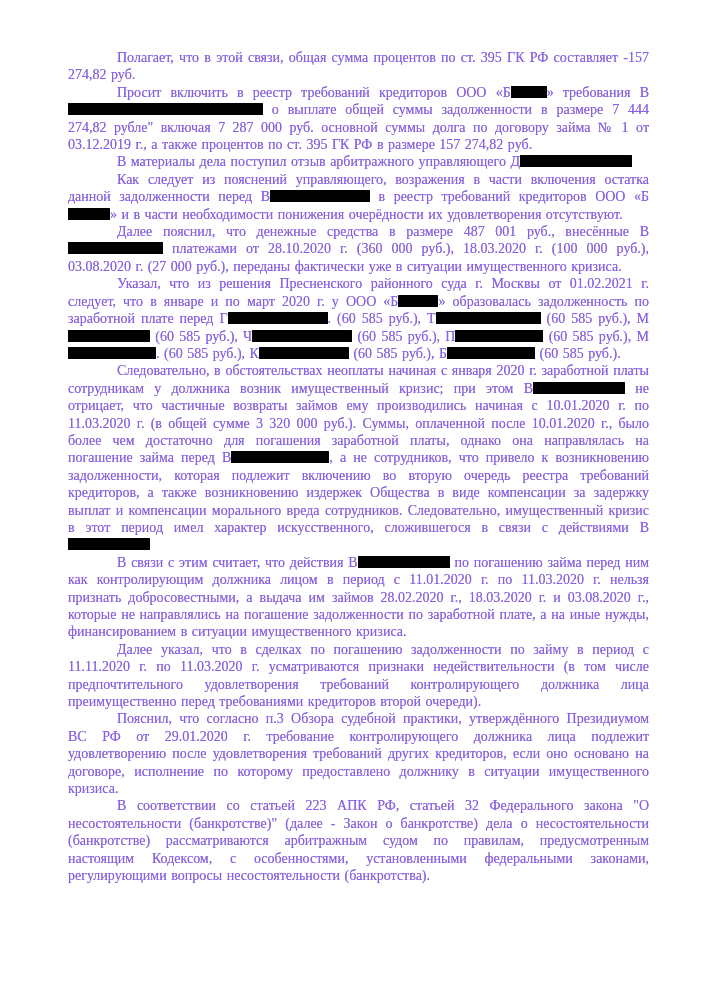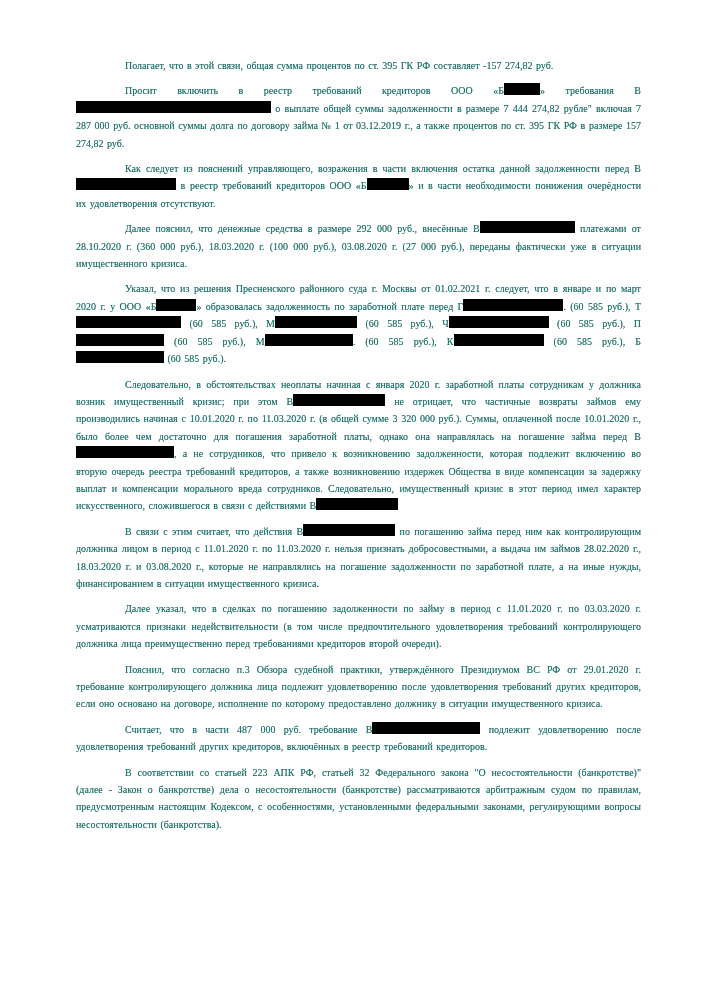--- a/index.html
+++ b/index.html
@@ -15,27 +15,27 @@
     overflow: hidden;
     font-family: "Liberation Serif", "DejaVu Serif", serif;
   }
   .doc {
     position: absolute;
     left: 68px;
     top: 49px;
     width: 581px;
   }
   .para {
-    margin: 8px;
+    margin: 0;
     padding: 0;
     text-align: justify;
     text-indent: 49px;
-    font-size: 10px;
+    font-size: 14px;
     line-height: 17.4px;
-    color: #0f766e;
+    color: #8b5cf6;
     word-spacing: 1px;
     text-shadow: 0 0 0.6px rgba(40, 40, 40, 0.45);
   }
   .seg {
     color: inherit;
   }
   .redaction {
     display: inline-block;
     height: 12px;
     background: #000000;
@@ -43,23 +43,23 @@
     border-radius: 0.5px;
   }
 </style>
 </head>
 <body>
 
 <div class="page">
   <div class="doc">
       <p class="para"><span class="seg">Полагает, что в этой связи, общая сумма процентов по ст. 395 ГК РФ составляет -157 274,82 руб.</span></p>
       <p class="para"><span class="seg">Просит включить в реестр требований кредиторов ООО «Б</span><span class="redaction" style="width: 36px; background: rgb(0, 0, 0);"></span><span class="seg">» требования В</span><span class="redaction" style="width: 195px; background: rgb(0, 0, 0);"></span><span class="seg"> о выплате общей суммы задолженности в размере 7 444 274,82 рубле" включая 7 287 000 руб. основной суммы долга по договору займа № 1 от 03.12.2019 г., а также процентов по ст. 395 ГК РФ в размере 157 274,82 руб.</span></p>
+      <p class="para"><span class="seg">В материалы дела поступил отзыв арбитражного управляющего Д</span><span class="redaction" style="width: 112px; background: rgb(0, 0, 0);"></span></p>
       <p class="para"><span class="seg">Как следует из пояснений управляющего, возражения в части включения остатка данной задолженности перед В</span><span class="redaction" style="width: 100px; background: rgb(0, 0, 0);"></span><span class="seg"> в реестр требований кредиторов ООО «Б</span><span class="redaction" style="width: 42px; background: rgb(0, 0, 0);"></span><span class="seg">» и в части необходимости понижения очерёдности их удовлетворения отсутствуют.</span></p>
-      <p class="para"><span class="seg">Далее пояснил, что денежные средства в размере 292 000 руб., внесённые В</span><span class="redaction" style="width: 95px; background: rgb(0, 0, 0);"></span><span class="seg"> платежами от 28.10.2020 г. (360 000 руб.), 18.03.2020 г. (100 000 руб.), 03.08.2020 г. (27 000 руб.), переданы фактически уже в ситуации имущественного кризиса.</span></p>
+      <p class="para"><span class="seg">Далее пояснил, что денежные средства в размере 487 001 руб., внесённые В</span><span class="redaction" style="width: 95px; background: rgb(0, 0, 0);"></span><span class="seg"> платежами от 28.10.2020 г. (360 000 руб.), 18.03.2020 г. (100 000 руб.), 03.08.2020 г. (27 000 руб.), переданы фактически уже в ситуации имущественного кризиса.</span></p>
       <p class="para"><span class="seg">Указал, что из решения Пресненского районного суда г. Москвы от 01.02.2021 г. следует, что в январе и по март 2020 г. у ООО «Б</span><span class="redaction" style="width: 40px; background: rgb(0, 0, 0);"></span><span class="seg">» образовалась задолженность по заработной плате перед Г</span><span class="redaction" style="width: 100px; background: rgb(0, 0, 0);"></span><span class="seg">. (60 585 руб.), Т</span><span class="redaction" style="width: 105px; background: rgb(0, 0, 0);"></span><span class="seg"> (60 585 руб.), М</span><span class="redaction" style="width: 82px; background: rgb(0, 0, 0);"></span><span class="seg"> (60 585 руб.), Ч</span><span class="redaction" style="width: 100px; background: rgb(0, 0, 0);"></span><span class="seg"> (60 585 руб.), П</span><span class="redaction" style="width: 88px; background: rgb(0, 0, 0);"></span><span class="seg"> (60 585 руб.), М</span><span class="redaction" style="width: 88px; background: rgb(0, 0, 0);"></span><span class="seg">. (60 585 руб.), К</span><span class="redaction" style="width: 90px; background: rgb(0, 0, 0);"></span><span class="seg"> (60 585 руб.), Б</span><span class="redaction" style="width: 88px; background: rgb(0, 0, 0);"></span><span class="seg"> (60 585 руб.).</span></p>
       <p class="para"><span class="seg">Следовательно, в обстоятельствах неоплаты начиная с января 2020 г. заработной платы сотрудникам у должника возник имущественный кризис; при этом В</span><span class="redaction" style="width: 92px; background: rgb(0, 0, 0);"></span><span class="seg"> не отрицает, что частичные возвраты займов ему производились начиная с 10.01.2020 г. по 11.03.2020 г. (в общей сумме 3 320 000 руб.). Суммы, оплаченной после 10.01.2020 г., было более чем достаточно для погашения заработной платы, однако она направлялась на погашение займа перед В</span><span class="redaction" style="width: 98px; background: rgb(0, 0, 0);"></span><span class="seg">, а не сотрудников, что привело к возникновению задолженности, которая подлежит включению во вторую очередь реестра требований кредиторов, а также возникновению издержек Общества в виде компенсации за задержку выплат и компенсации морального вреда сотрудников. Следовательно, имущественный кризис в этот период имел характер искусственного, сложившегося в связи с действиями В</span><span class="redaction" style="width: 82px; background: rgb(0, 0, 0);"></span></p>
       <p class="para"><span class="seg">В связи с этим считает, что действия В</span><span class="redaction" style="width: 92px; background: rgb(0, 0, 0);"></span><span class="seg"> по погашению займа перед ним как контролирующим должника лицом в период с 11.01.2020 г. по 11.03.2020 г. нельзя признать добросовестными, а выдача им займов 28.02.2020 г., 18.03.2020 г. и 03.08.2020 г., которые не направлялись на погашение задолженности по заработной плате, а на иные нужды, финансированием в ситуации имущественного кризиса.</span></p>
-      <p class="para"><span class="seg">Далее указал, что в сделках по погашению задолженности по займу в период с 11.01.2020 г. по 03.03.2020 г. усматриваются признаки недействительности (в том числе предпочтительного удовлетворения требований контролирующего должника лица преимущественно перед требованиями кредиторов второй очереди).</span></p>
+      <p class="para"><span class="seg">Далее указал, что в сделках по погашению задолженности по займу в период с 11.11.2020 г. по 11.03.2020 г. усматриваются признаки недействительности (в том числе предпочтительного удовлетворения требований контролирующего должника лица преимущественно перед требованиями кредиторов второй очереди).</span></p>
       <p class="para"><span class="seg">Пояснил, что согласно п.3 Обзора судебной практики, утверждённого Президиумом ВС РФ от 29.01.2020 г. требование контролирующего должника лица подлежит удовлетворению после удовлетворения требований других кредиторов, если оно основано на договоре, исполнение по которому предоставлено должнику в ситуации имущественного кризиса.</span></p>
-      <p class="para"><span class="seg">Считает, что в части 487 000 руб. требование В</span><span class="redaction" style="width: 108px; background: rgb(0, 0, 0);"></span><span class="seg"> подлежит удовлетворению после удовлетворения требований других кредиторов, включённых в реестр требований кредиторов.</span></p>
       <p class="para"><span class="seg">В соответствии со статьей 223 АПК РФ, статьей 32 Федерального закона "О несостоятельности (банкротстве)" (далее - Закон о банкротстве) дела о несостоятельности (банкротстве) рассматриваются арбитражным судом по правилам, предусмотренным настоящим Кодексом, с особенностями, установленными федеральными законами, регулирующими вопросы несостоятельности (банкротства).</span></p>
     </div>
 </div>
 
 </body></html>

